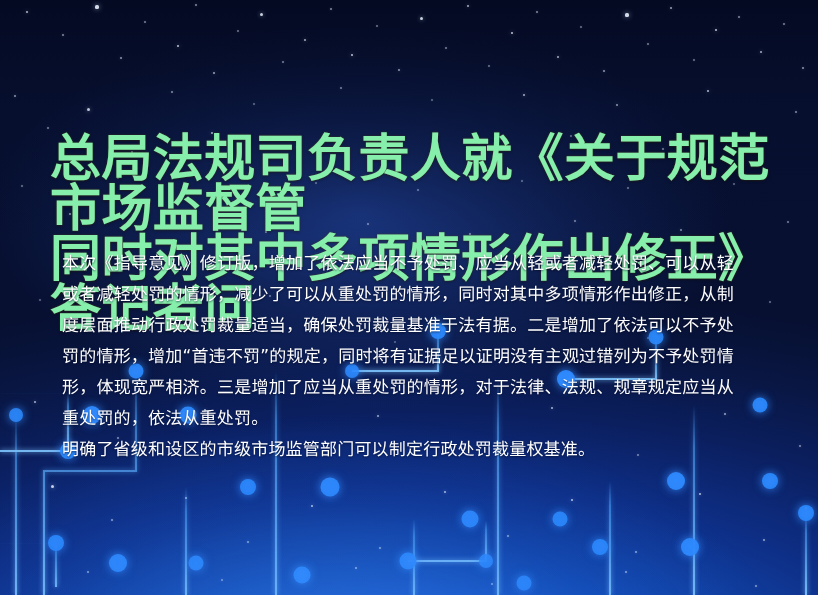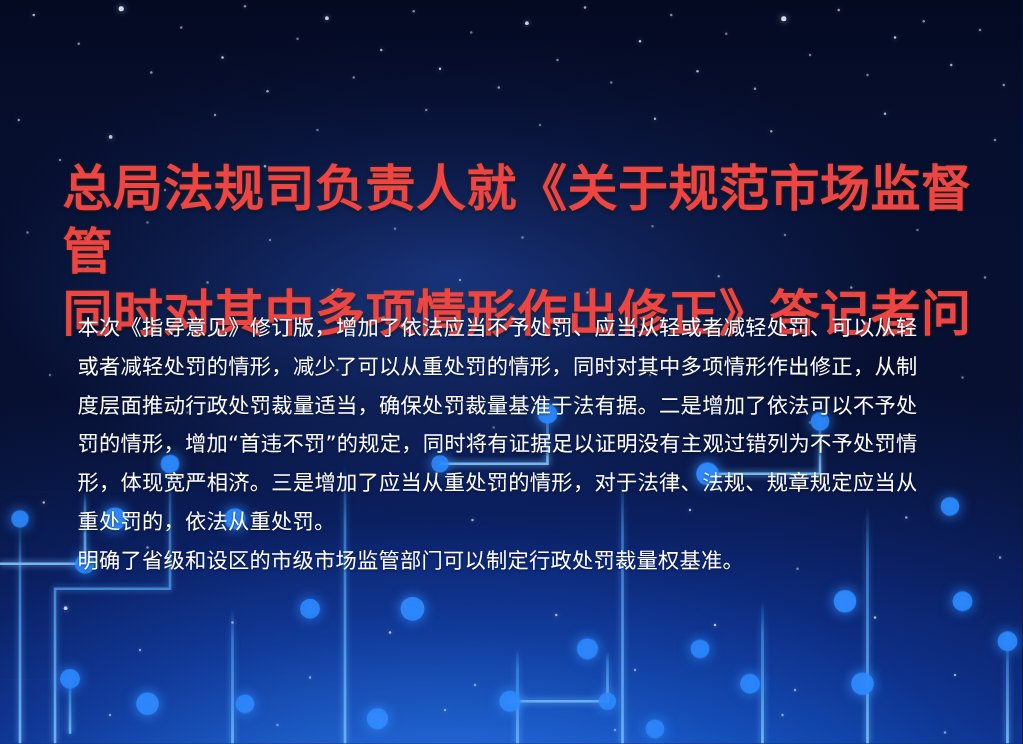--- a/index.html
+++ b/index.html
@@ -41,22 +41,22 @@
   .glow-soft{position:absolute;left:0;bottom:0;width:818px;height:300px;
     background:radial-gradient(ellipse 70% 100% at 40% 120%, rgba(70,150,255,.38) 0%, rgba(40,110,230,.12) 50%, rgba(0,0,0,0) 80%);
     pointer-events:none;}
 
   
   .content{position:absolute;inset:0;}
 
   .title{
     position:absolute;
     left:50px; top:100px; width:742px;
-    color:#ef4444;
-    font-size:40px;
+    color:#86efac;
+    font-size:51px;
     line-height:50px;
     font-weight:700;
     letter-spacing:.4px;
     text-shadow:0 0 2px rgba(120,90,0,.55), 0 1px 3px rgba(0,0,0,.45);
     white-space:pre-wrap;
   }
 
   .body-block{
     position:absolute;
     left:62px; top:248px; width:672px;

